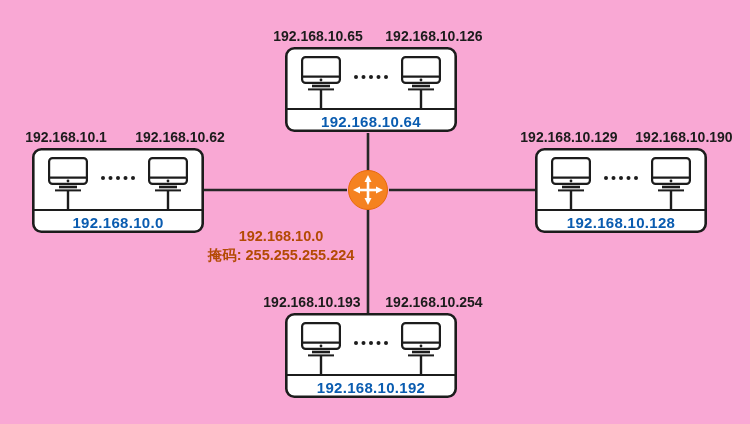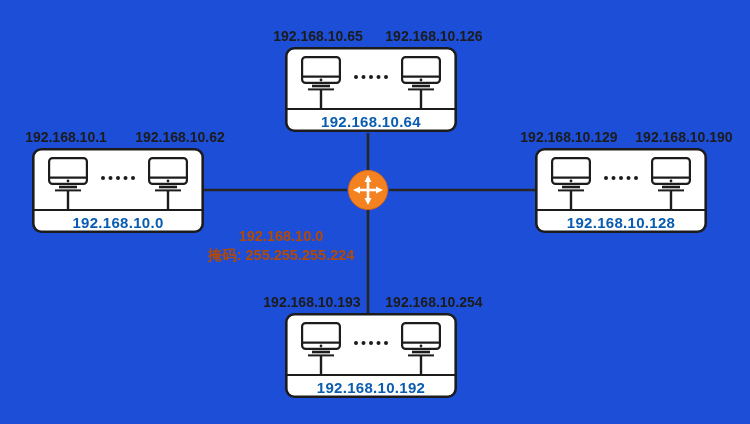--- a/index.html
+++ b/index.html
@@ -1,16 +1,16 @@
 <!DOCTYPE html>
 <html><head>
 <meta charset="utf-8">
 <style>
   html,body{margin:0;padding:0;background:#ffffff;}
-  .stage{width:750px;height:424px;position:relative;background:#1d4ed8;overflow:hidden;}
+  .stage{width:750px;height:424px;position:relative;background:#f9a8d4;overflow:hidden;}
   svg text{font-family:"Liberation Sans","DejaVu Sans",sans-serif;font-weight:bold;}
   .host-label{font-size:14px;fill:#1c1c1c;text-anchor:middle;}
   .net-label{font-size:15px;text-anchor:middle;letter-spacing:0.3px;}
   .center-label{font-size:14.5px;text-anchor:middle;}
 </style>
 </head>
 <body>
 
 <div class="stage">
 <svg width="750" height="424" viewBox="0 0 750 424">

